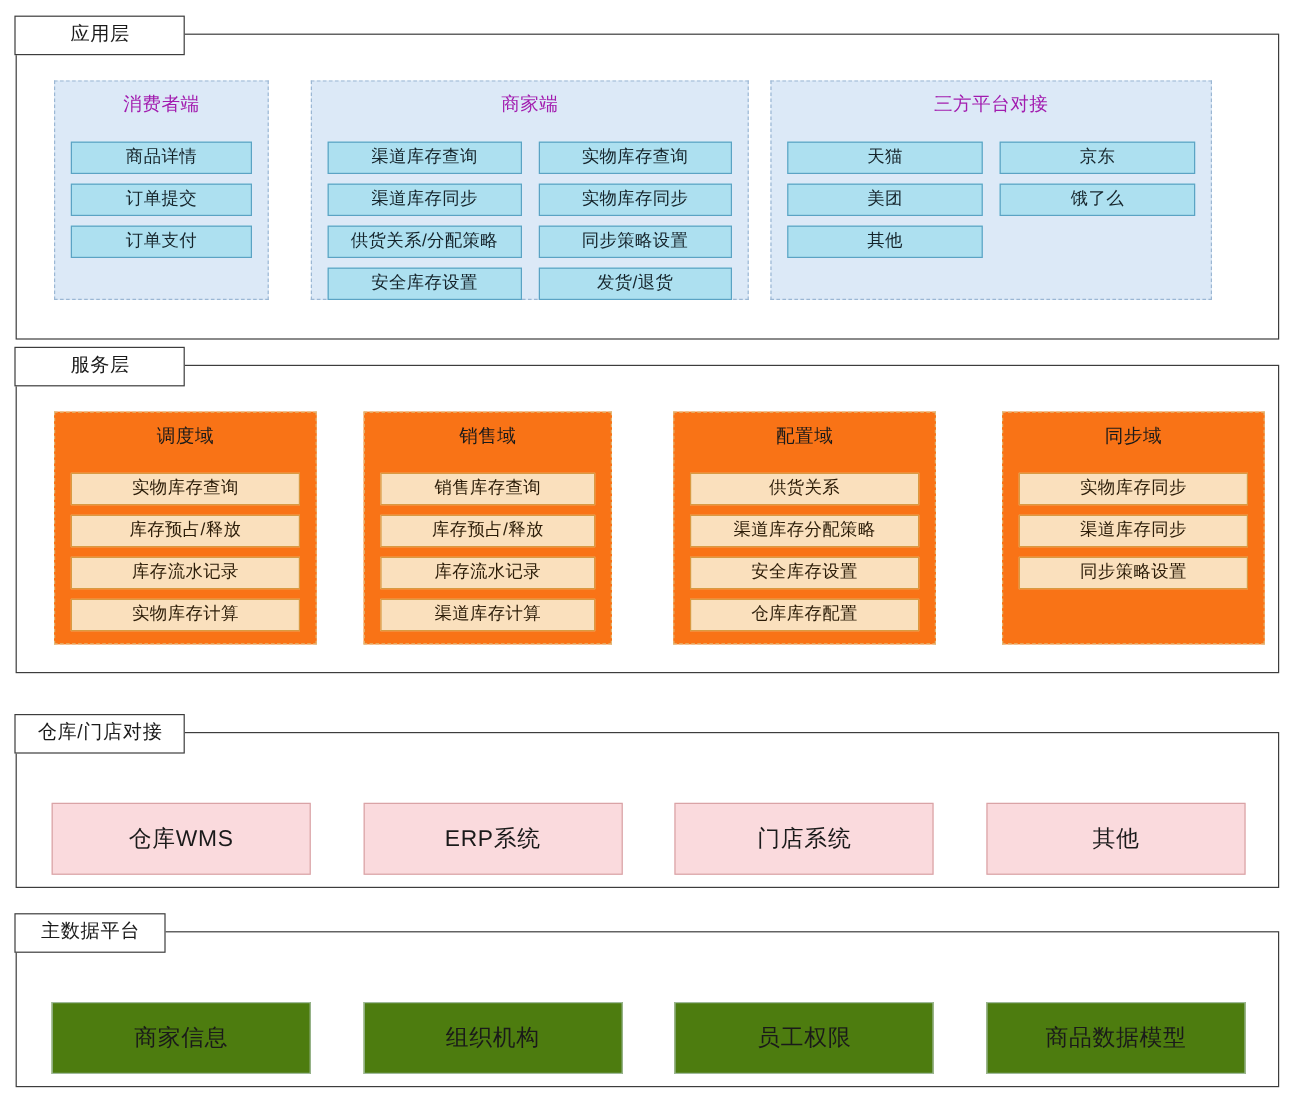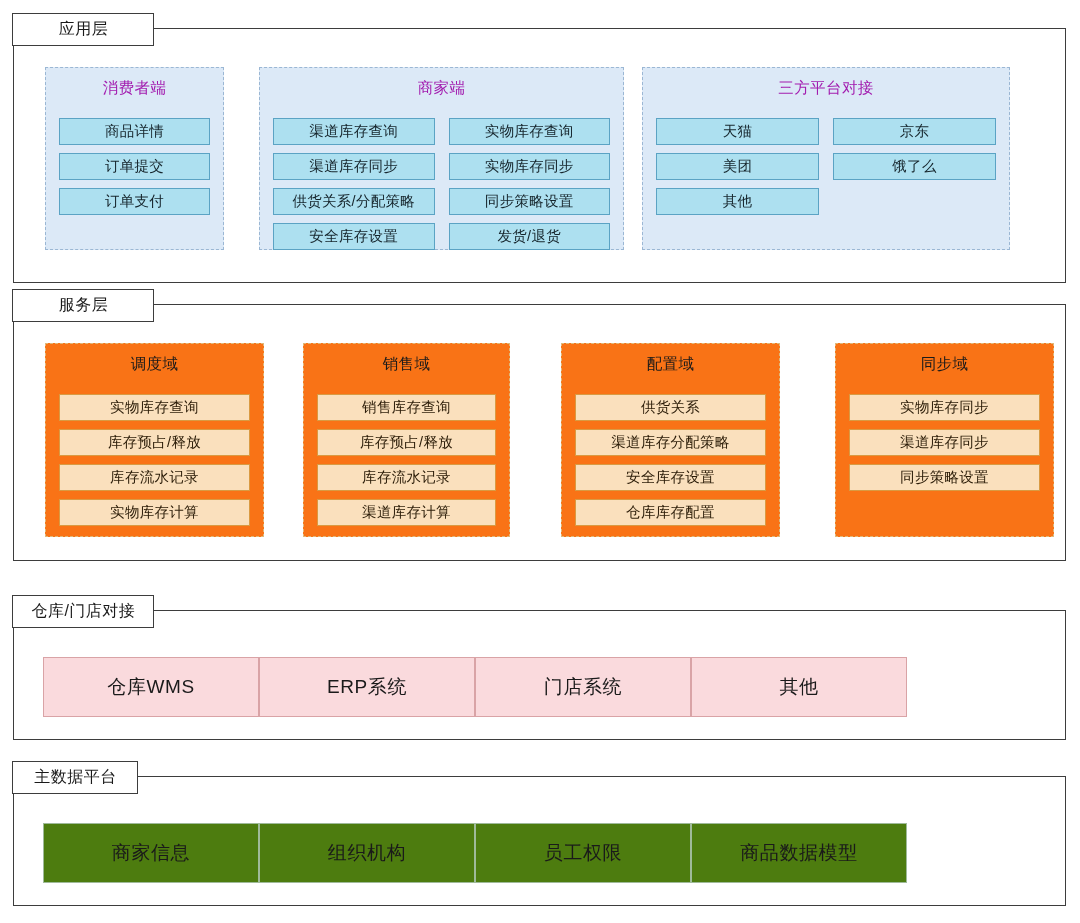--- a/index.html
+++ b/index.html
@@ -104,21 +104,22 @@
     line-height: 1;
     letter-spacing: 0.3px;
     height: 27px;
     white-space: nowrap;
   }
 
   
   .tile-row {
     position: absolute;
     display: flex;
-    justify-content: flex-start;
+    justify-content: space-between;
+    margin-top: 12px;
   }
   .tile {
     box-sizing: border-box;
     display: flex;
     align-items: center;
     justify-content: center;
     font-size: 19px;
     letter-spacing: 0.6px;
     height: 60px;
   }

